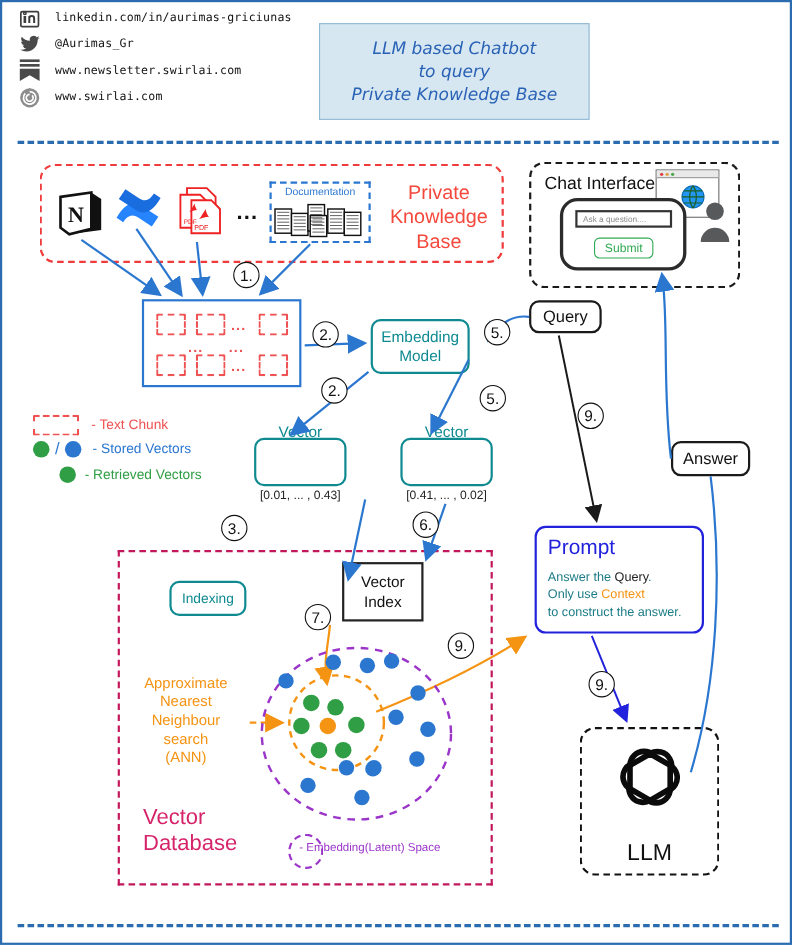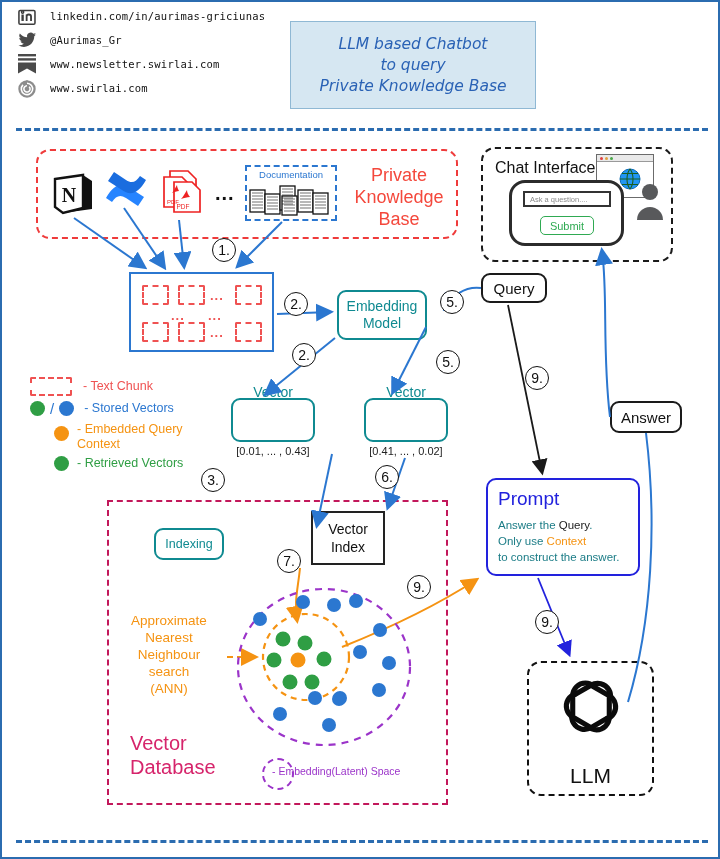--- a/index.html
+++ b/index.html
@@ -252,24 +252,20 @@
     <div style="display:flex;align-items:center;gap:11px;height:21px;">
       <span class="chunk" style="width:38px;height:15px;display:inline-block;"></span>
       <span class="legend-txt" style="color:#ef5252;">- Text Chunk</span>
     </div>
     <div style="display:flex;align-items:center;gap:5px;height:23px;">
       <span class="dot" style="width:15px;height:15px;background:#2f9e44;display:inline-block;"></span>
       <span class="legend-txt" style="color:#2b77d0;font-size:15px;">/</span>
       <span class="dot" style="width:15px;height:15px;background:#2b77d0;display:inline-block;"></span>
       <span class="legend-txt" style="color:#2b77d0;margin-left:5px;">- Stored Vectors</span>
     </div>
-    <div style="display:flex;align-items:flex-start;gap:8px;height:32px;">
-      <span class="dot" style="width:15px;height:15px;background:#f59312;display:inline-block;margin-left:24px;margin-top:6px;"></span>
-      <span class="legend-txt" style="color:#f59312;margin-top:2px;width:120px;">- Embedded Query Context</span>
-    </div>
     <div style="display:flex;align-items:center;gap:8px;height:22px;">
       <span class="dot" style="width:15px;height:15px;background:#2f9e44;display:inline-block;margin-left:24px;"></span>
       <span class="legend-txt" style="color:#2f9e44;">- Retrieved Vectors</span>
     </div>
   </div>
 
   <div class="abs vdb" style="left:105px;top:498px;width:341px;height:305px;"></div>
 
   <div class="abs teal-box" style="left:152px;top:526px;width:70px;height:32px;">
     <div class="t1" style="font-size:12.5px;">Indexing</div>

